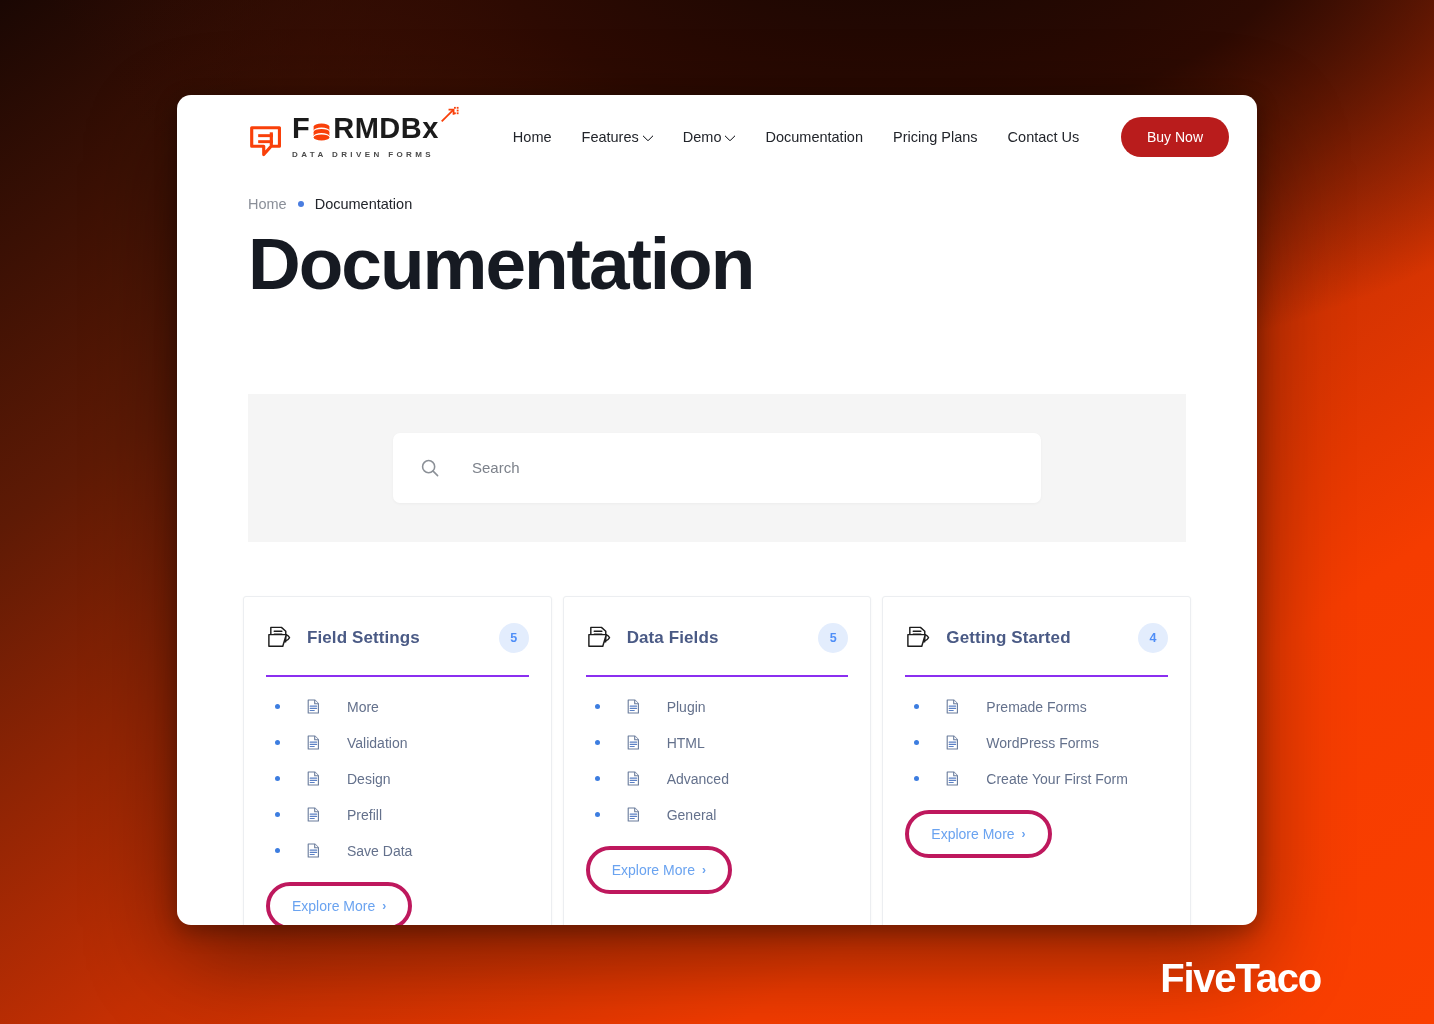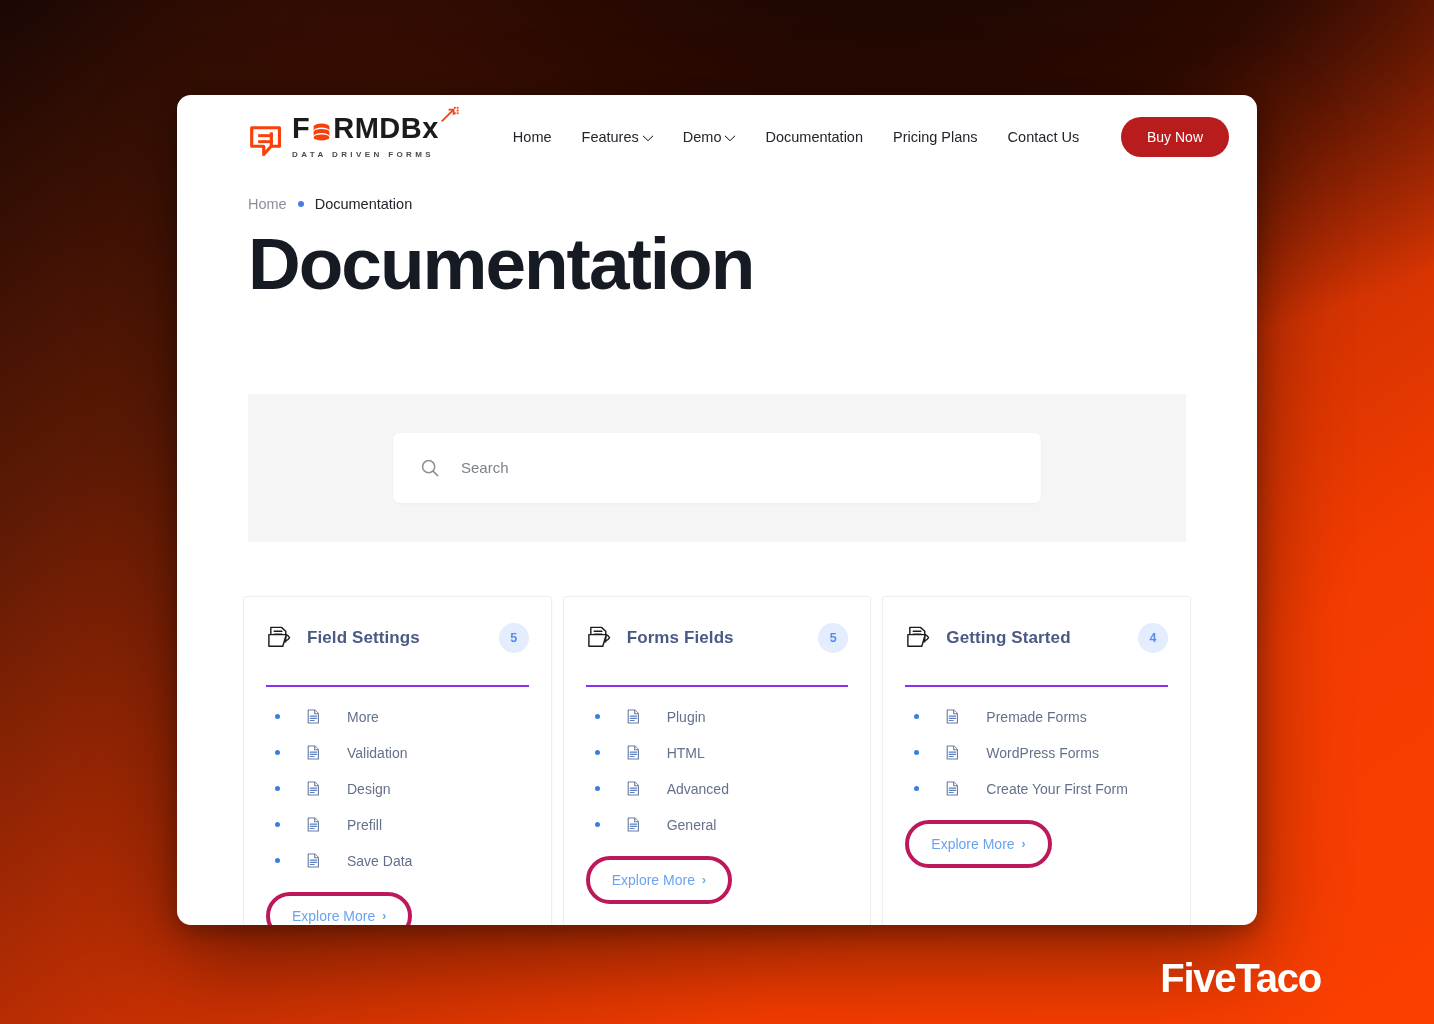--- a/index.html
+++ b/index.html
@@ -165,21 +165,21 @@
     justify-content: center;
   }
   .search-box {
     width: 648px;
     height: 70px;
     background: #ffffff;
     border-radius: 7px;
     display: flex;
     align-items: center;
     padding: 0 26px;
-    gap: 20px;
+    gap: 31px;
     box-shadow: 0 1px 3px rgba(0,0,0,.04);
   }
   .search-icon { width: 22px; height: 22px; flex-shrink: 0; }
   .search-input {
     flex: 1;
     border: none;
     outline: none;
     font-family: inherit;
     font-size: 15px;
     color: #3a3f47;
@@ -198,21 +198,21 @@
     background: #ffffff;
     border: 1px solid #eceef1;
     border-radius: 3px;
     padding: 26px 22px 24px;
     box-shadow: 0 1px 3px rgba(20,30,60,.04);
   }
   .card-head {
     display: flex;
     align-items: center;
     gap: 14px;
-    padding-bottom: 32px;
+    padding-bottom: 22px;
     border-bottom: 2px solid #8b2ff0;
   }
   .folder-icon { width: 27px; height: 27px; flex-shrink: 0; }
   .card-title {
     font-size: 17px;
     font-weight: 700;
     color: #4a5a85;
     letter-spacing: .1px;
   }
   .card-count {
@@ -455,21 +455,21 @@
     <article class="doc-card">
       <div class="card-head">
         <span class="folder-icon">
           <svg viewBox="0 0 28 28" width="27" height="27" aria-hidden="true">
             <path d="M5 3.5h11l4.5 4v11H5z" fill="#ffffff" stroke="#1c1c1c" stroke-width="1.5" stroke-linejoin="round"></path>
             <path d="M8.5 7.5h8M8.5 10.5h8M8.5 13.5h5" stroke="#1c1c1c" stroke-width="1.4" stroke-linecap="round"></path>
             <path d="M3 11h18l-3.6 12H3z" fill="#ffffff" stroke="#1c1c1c" stroke-width="1.5" stroke-linejoin="round"></path>
             <path d="M21 11c2.6 1.5 3.4 3.1 3.4 3.1S23 16.4 21.4 17" fill="none" stroke="#1c1c1c" stroke-width="1.4" stroke-linecap="round"></path>
           </svg>
         </span>
-        <span class="card-title">Forms Fields</span>
+        <span class="card-title">Data Fields</span>
         <span class="card-count">5</span>
       </div>
       <ul class="card-list">
         <li>
           <span class="li-dot"></span>
           <span class="doc-icon">
             <svg viewBox="0 0 14 16" width="13" height="15" aria-hidden="true">
               <path d="M1.3 1h7l4 4v10h-11z" fill="#ffffff" stroke="#6a7c9c" stroke-width="1.2" stroke-linejoin="round"></path>
               <path d="M8.3 1v4h4" fill="#ffffff" stroke="#6a7c9c" stroke-width="1.2" stroke-linejoin="round"></path>
               <path d="M3.4 7.6h7M3.4 10h7M3.4 12.3h4.4" stroke="#5b80c4" stroke-width="1.2" stroke-linecap="round"></path>

